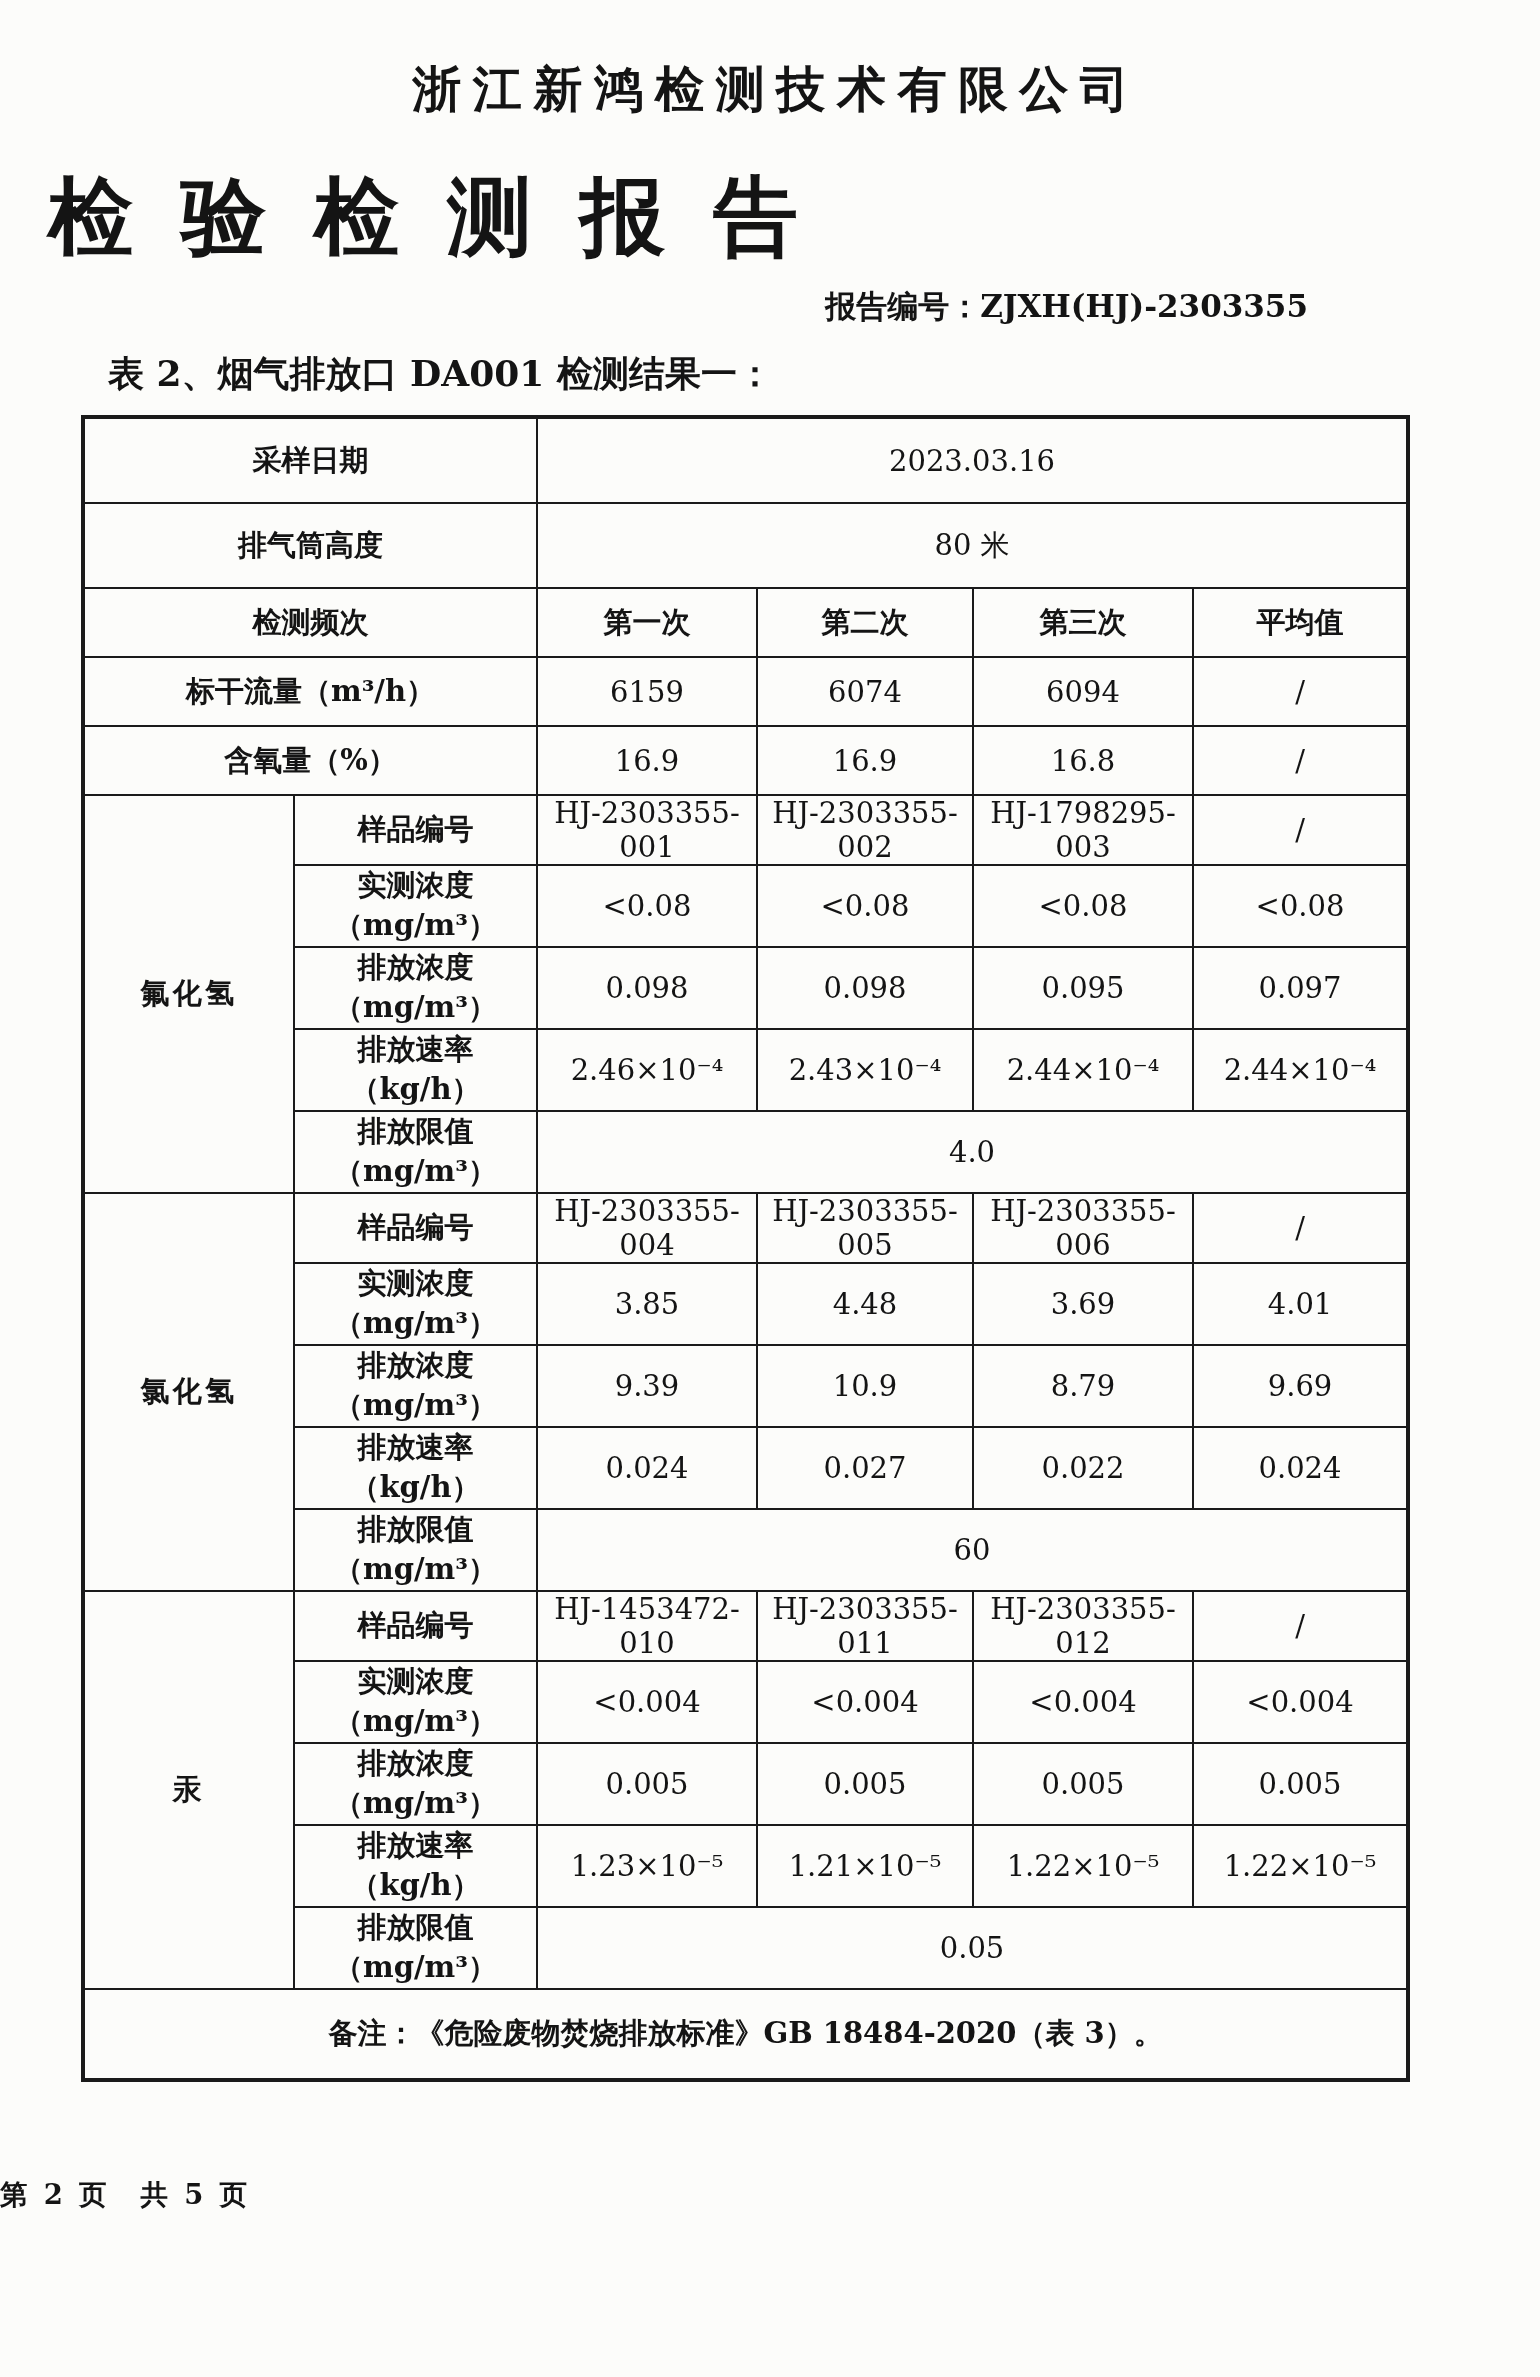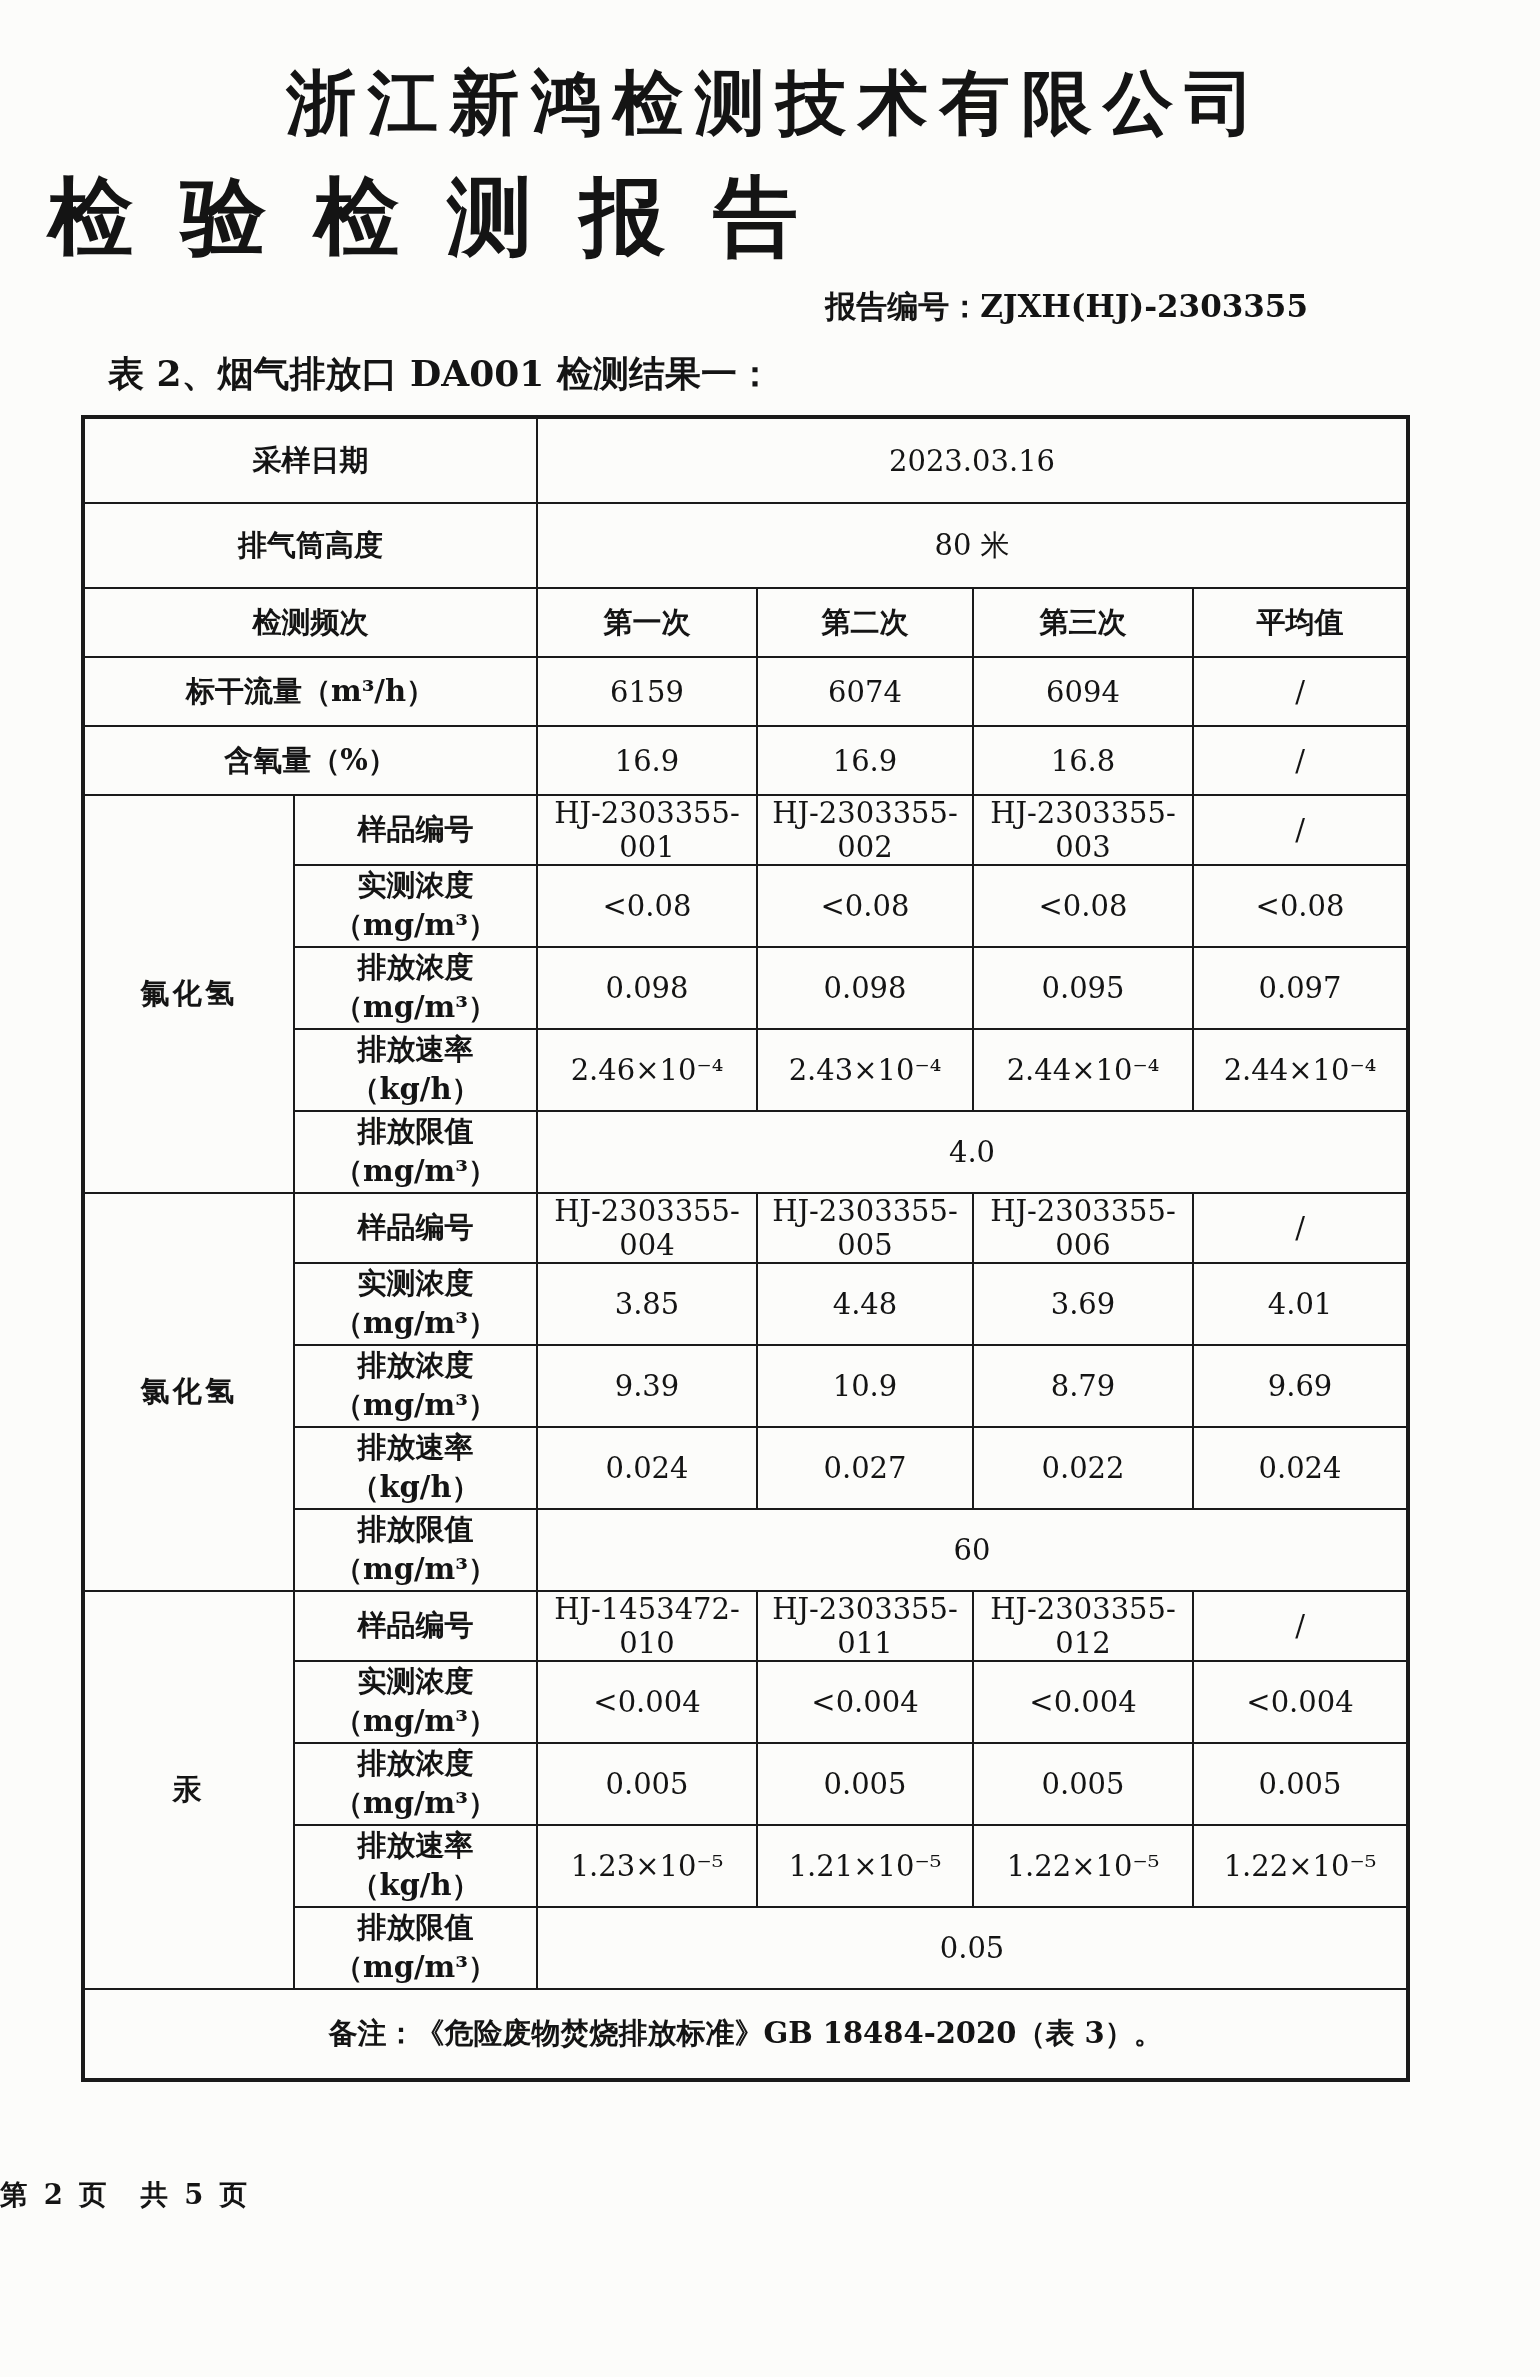--- a/index.html
+++ b/index.html
@@ -8,21 +8,21 @@
     width:1541px;height:2377px;
     margin:0 auto;
     background:#fcfcfa;
     font-family:"DejaVu Serif","Liberation Serif",serif;
     color:#141414;
     overflow:hidden;
   }
   .company{
     position:absolute;top:57px;left:0;width:100%;
     text-align:center;
-    font-size:70px;font-weight:700;
+    font-size:49px;font-weight:700;
     letter-spacing:11.7px;text-indent:11.7px;
     white-space:nowrap;
   }
   .doc-title{
     position:absolute;top:160px;left:0;width:100%;
     text-align:left;
     font-size:85px;font-weight:700;
     letter-spacing:48px;text-indent:48px;
     white-space:nowrap;
   }
@@ -128,21 +128,21 @@
       <td class="val">16.9</td>
       <td class="val">16.8</td>
       <td class="val">/</td>
     </tr>
 
     <tr>
       <td class="chem" rowspan="5">氟化氢</td>
       <td class="lbl">样品编号</td>
       <td class="val">HJ-2303355-001</td>
       <td class="val">HJ-2303355-002</td>
-      <td class="val">HJ-2303355-003</td>
+      <td class="val">HJ-1798295-003</td>
       <td class="val">/</td>
     </tr>
     <tr>
       <td class="lbl">实测浓度（mg/m³）</td>
       <td class="val">&lt;0.08</td>
       <td class="val">&lt;0.08</td>
       <td class="val">&lt;0.08</td>
       <td class="val">&lt;0.08</td>
     </tr>
     <tr>

